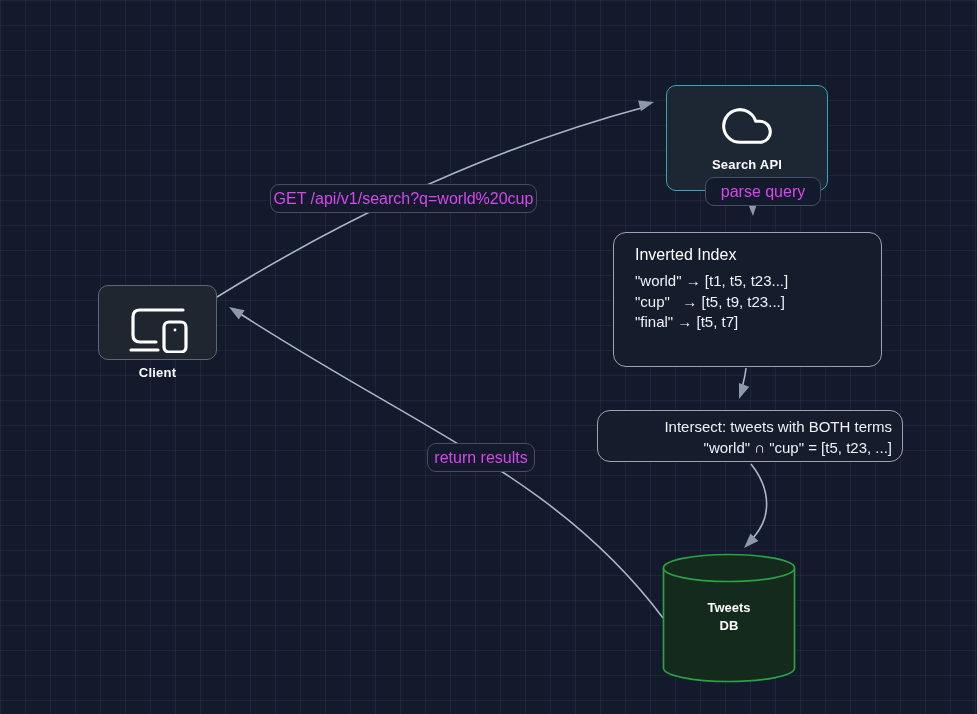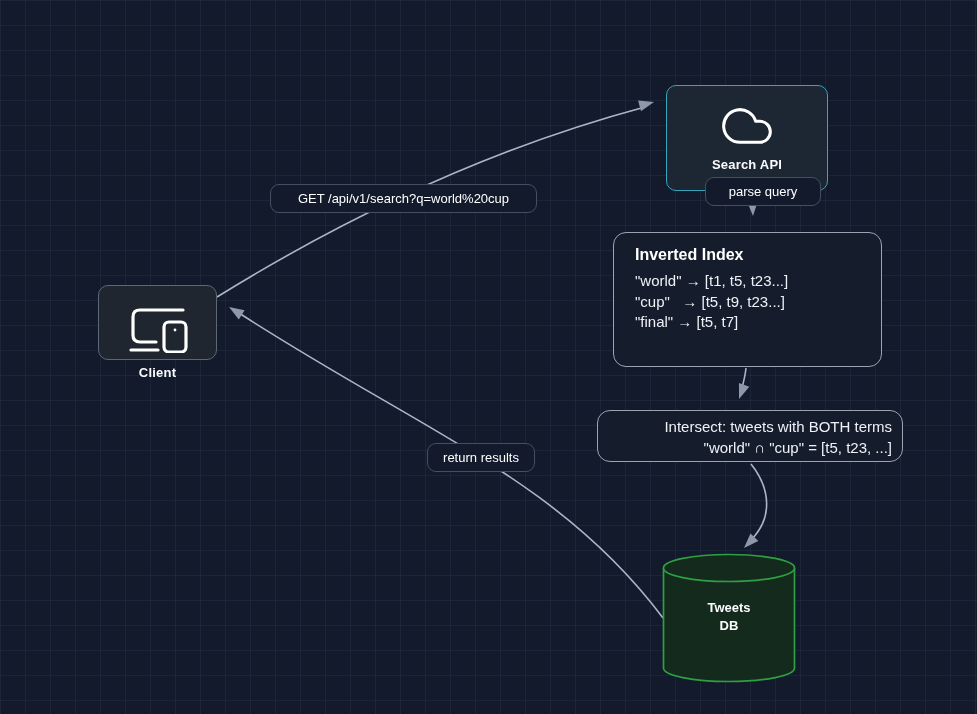--- a/index.html
+++ b/index.html
@@ -38,30 +38,30 @@
   }
   #node-client .icon-wrap{margin-top:19px;}
   #node-client .node-label{margin-top:12px;}
   .icon-wrap svg{display:block;}
 
   .text-box{
     position:absolute;box-sizing:border-box;
     background:#151d2d;border:1px solid #9aa4b2;border-radius:13px;
   }
   #box-inverted-index{left:613px;top:232px;width:269px;height:135px;padding:13px 10px 0 21px;}
-  #box-inverted-index .box-title{font-size:16px;font-weight:700;margin:0 0 7px 0;color:#ffffff;}
+  #box-inverted-index .box-title{font-size:16px;font-weight:400;margin:0 0 7px 0;color:#ffffff;}
   .box-line{font-size:15px;line-height:20.5px;color:#eef1f5;white-space:pre;}
   #box-intersect{left:597px;top:410px;width:306px;height:52px;padding:5px 10px 0 14px;}
   #box-intersect .box-line{line-height:21px;text-align:right;}
 
   .edge-pill{
     position:absolute;box-sizing:border-box;
     display:flex;align-items:center;justify-content:center;
     background:#121a2b;border:1px solid #454f63;border-radius:9px;
-    font-size:13px;color:#ffffff;white-space:nowrap;
+    font-size:16px;color:#d946ef;white-space:nowrap;
   }
   #pill-request{left:270px;top:184px;width:267px;height:29px;}
   #pill-parse{left:705px;top:177px;width:116px;height:29px;}
   #pill-return{left:427px;top:443px;width:108px;height:29px;}
 
   #node-tweets-db{position:absolute;left:662px;top:553px;width:134px;height:132px;}
   #db-label{
     position:absolute;left:662px;top:599px;width:134px;
     text-align:center;font-size:13px;font-weight:700;line-height:18px;color:#fbfcfe;
   }

